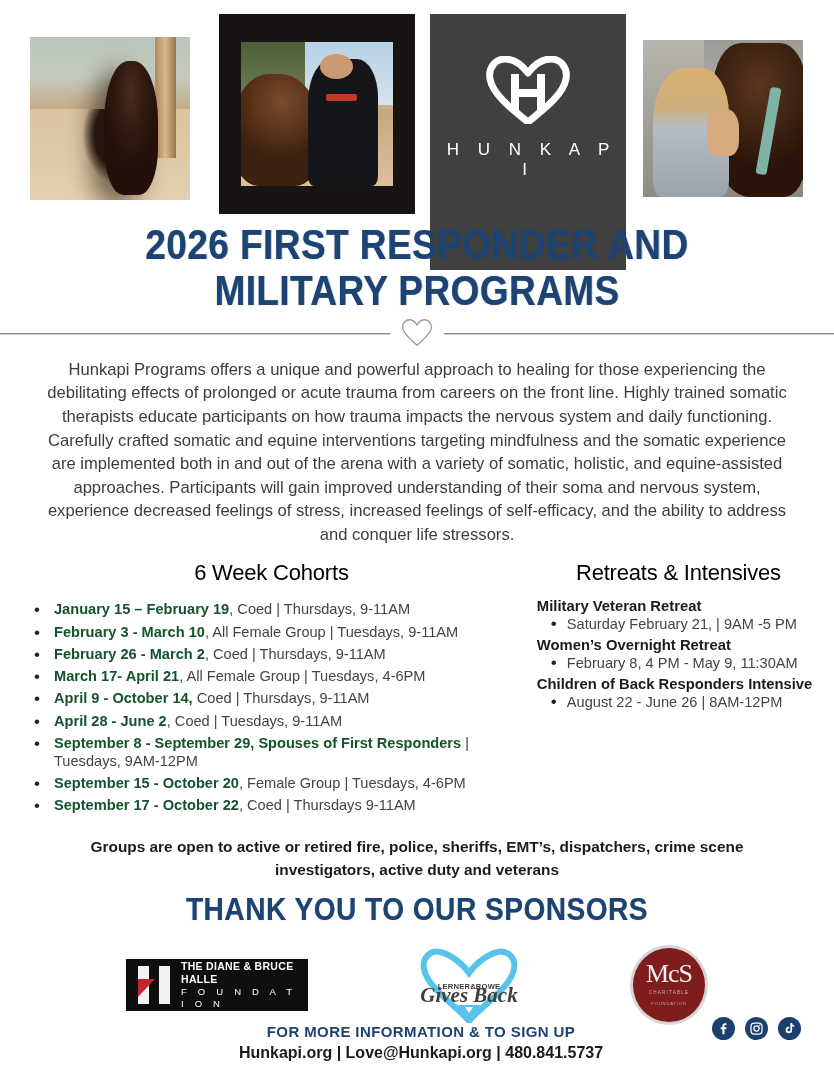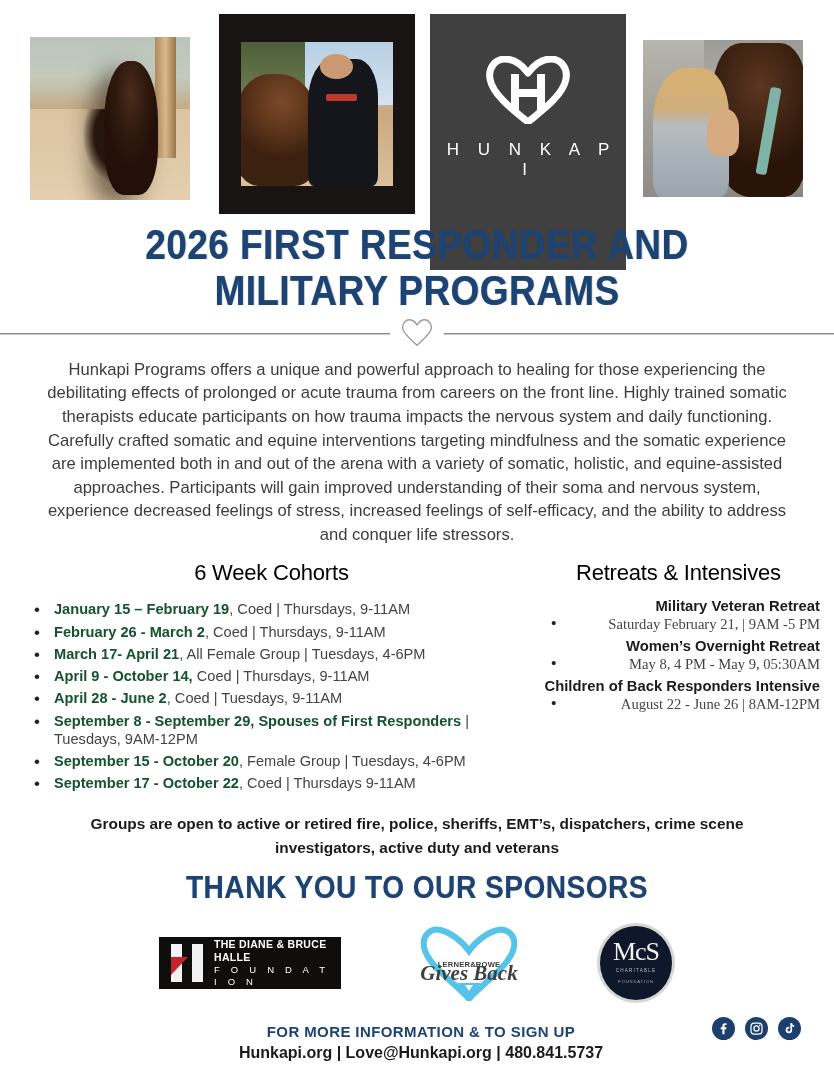--- a/index.html
+++ b/index.html
@@ -210,34 +210,33 @@
   ul.cohorts li::before {
     content: "\2022";
     position: absolute;
     left: 4px; top: -1px;
     color: #222222;
     font-size: 17px;
     line-height: 1.25;
   }
   ul.cohorts li b { color: #14532d; font-weight: 700; }
 
-  .retreat-group { margin-bottom: 2px; text-align: right; }
+  .retreat-group { margin-bottom: 2px; }
   .retreat-title {
     font-size: 14.8px;
     font-weight: 700;
     color: #1b1b1b;
     margin-bottom: 2px;
   }
   .retreat-item {
     position: relative;
     padding-left: 30px;
     font-size: 14.6px;
     color: #444444;
     margin-bottom: 5px;
-    font-family: Liberation Serif, serif;
   }
   .retreat-item::before {
     content: "\2022";
     position: absolute; left: 14px; top: -2px;
     color: #222222; font-size: 17px;
   }
 
   
   .eligibility {
     text-align: center;
@@ -259,21 +258,21 @@
     letter-spacing: 0.5px;
     color: #1d4373;
     transform: scaleX(0.88);
     text-shadow: 0 0 1px rgba(29,67,115,.5);
   }
 
   .sponsor-row {
     display: flex;
     align-items: center;
     justify-content: center;
-    gap: 72px;
+    gap: 105px;
     margin-top: 18px;
     height: 78px;
   }
 
   
   .halle {
     width: 182px; height: 52px; background: #100d0d;
     display: flex; align-items: center; padding: 0 10px;
     box-sizing: border-box;
   }
@@ -300,21 +299,21 @@
   }
   .lerner .gb {
     position:absolute; left:0; right:0; top:36px; text-align:center;
     font-family: "Liberation Serif", serif;
     font-style: italic; font-weight:700; font-size:21px; color:#3f3f3f;
   }
 
   
   .mcs {
     width: 72px; height: 74px; border-radius: 50%;
-    background: #0f172a;
+    background: #7f1d1d;
     border: 3px solid #d6d6d6;
     position: relative;
     display:flex; align-items:center; justify-content:center;
     flex-direction: column;
   }
   .mcs .mark {
     font-family:"Liberation Serif", serif;
     color:#f1f1f1; font-size:26px; letter-spacing:-1px; line-height:1;
     margin-top:-2px;
   }
@@ -401,41 +400,42 @@
 </div>
 
 <p class="intro">Hunkapi Programs offers a unique and powerful approach to healing for those experiencing the debilitating effects of prolonged or acute trauma from careers on the front line. Highly trained somatic therapists educate participants on how trauma impacts the nervous system and daily functioning. Carefully crafted somatic and equine interventions targeting mindfulness and the somatic experience are implemented both in and out of the arena with a variety of somatic, holistic, and equine-assisted approaches. Participants will gain improved understanding of their soma and nervous system, experience decreased feelings of stress, increased feelings of self-efficacy, and the ability to address and conquer life stressors.</p>
 
 <div class="columns">
 
   <div class="col-left">
     <div class="sec-head">6 Week Cohorts</div>
     <ul class="cohorts">
       <li><b>January 15 – February 19</b><span>, Coed | Thursdays, 9-11AM</span></li>
+      <li><b>February 3 - March 10</b><span>, All Female Group | Tuesdays, 9-11AM</span></li>
       <li><b>February 26 - March 2</b><span>, Coed | Thursdays, 9-11AM</span></li>
       <li><b>March 17- April 21</b><span>, All Female Group | Tuesdays, 4-6PM</span></li>
       <li><b>April 9 - October 14,</b><span> Coed | Thursdays, 9-11AM</span></li>
       <li><b>April 28  - June 2</b><span>, Coed | Tuesdays, 9-11AM</span></li>
       <li><b>September 8 - September 29, Spouses of First Responders</b><span> | Tuesdays, 9AM-12PM</span></li>
       <li><b>September 15 - October 20</b><span>, Female Group | Tuesdays, 4-6PM</span></li>
       <li><b>September 17 - October 22</b><span>, Coed | Thursdays 9-11AM</span></li>
     </ul>
   </div>
 
   <div class="col-right">
     <div class="sec-head">Retreats &amp; Intensives</div>
 
     <div class="retreat-group">
       <div class="retreat-title">Military Veteran Retreat</div>
       <div class="retreat-item">Saturday February 21, | 9AM -5 PM</div>
     </div>
 
     <div class="retreat-group">
       <div class="retreat-title">Women’s Overnight Retreat</div>
-      <div class="retreat-item">May 8, 4 PM - May 9, 05:30AM</div>
+      <div class="retreat-item">February 8, 4 PM - May 9, 11:30AM</div>
     </div>
 
     <div class="retreat-group">
       <div class="retreat-title">Children of Back Responders Intensive</div>
       <div class="retreat-item">August 22 - June 26 | 8AM-12PM</div>
     </div>
   </div>
 </div>
 
 <div class="eligibility">Groups are open to active or retired fire, police, sheriffs, EMT’s, dispatchers, crime scene investigators, active duty and veterans</div>

